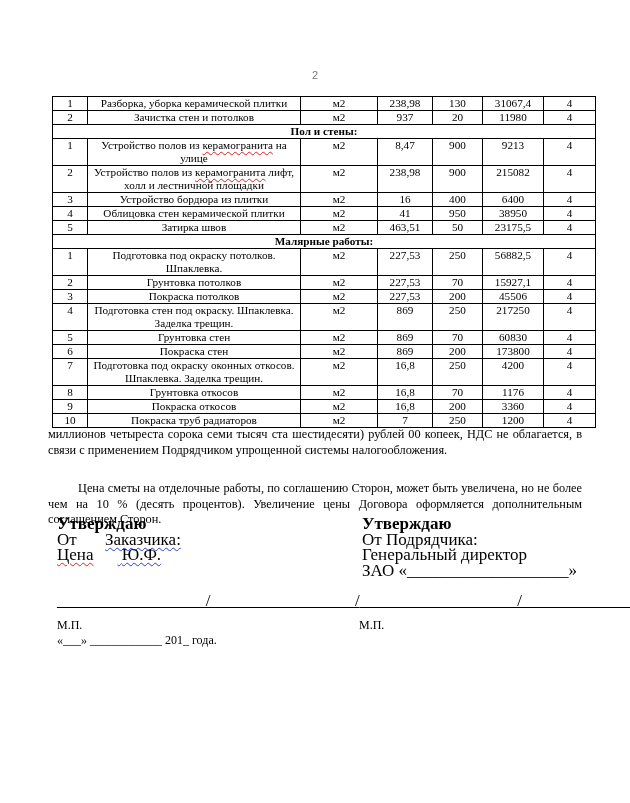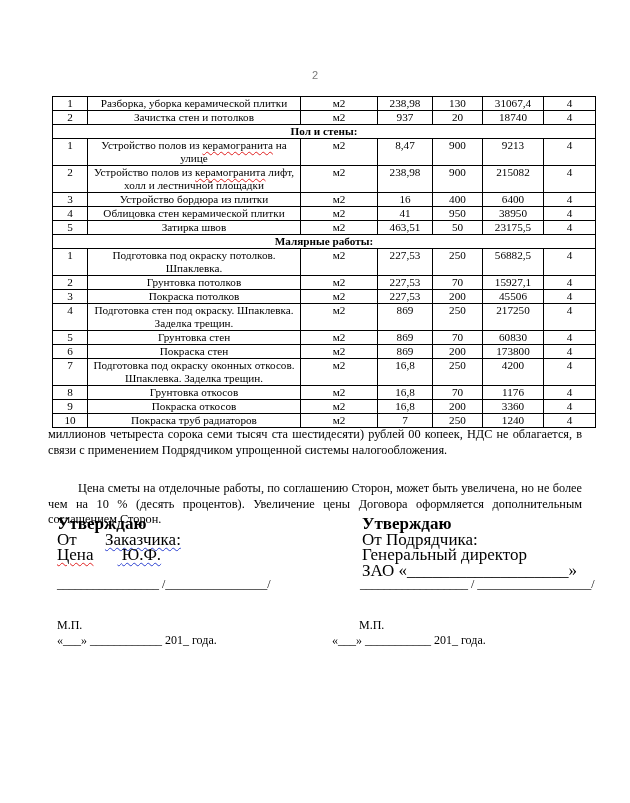--- a/index.html
+++ b/index.html
@@ -23,21 +23,21 @@
     tr.section td { height: 13px; font-weight: bold; }
     .wavy-red { text-decoration: underline wavy #e02020; text-underline-offset: 2px; text-decoration-thickness: 1px; }
     .wavy-blue { text-decoration: underline wavy #2a3fd0; text-underline-offset: 2px; text-decoration-thickness: 1px; margin-left: 24px; }
     .text-block { position: absolute; left: 48px; width: 534px; font-size: 12.3px; line-height: 15.5px; text-align: justify; }
     .p1 { top: 427px; }
     .p2 { top: 458px; text-indent: 30px; margin-top: 23px; }
     .sig { position: absolute; font-size: 17px; line-height: 15.5px; }
     .sig-left { left: 57px; top: 516px; }
     .sig-right { left: 362px; top: 516px; }
     .bold { font-weight: bold; }
-    .lines { position: absolute; font-size: 12px; top: 577px; white-space: pre; }
+    .lines { position: absolute; font-size: 17px; top: 591px; white-space: pre; text-decoration: underline; }
     .lines-left { left: 57px; }
     .lines-right { left: 360px; text-align: center; }
     .mp { position: absolute; font-size: 12px; line-height: 15px; }
     .mp-left { left: 57px; top: 618px; }
     .mp-right { left: 332px; top: 618px; }
     .mp .mp-label { padding-left: 0; }
     .mp-right .mp-label { padding-left: 27px; }
   </style>
 </head>
 <body>
@@ -63,21 +63,21 @@
         <td>130</td>
         <td>31067,4</td>
         <td>4</td>
       </tr>
       <tr class="r1">
         <td>2</td>
         <td>Зачистка стен и потолков</td>
         <td>м2</td>
         <td>937</td>
         <td>20</td>
-        <td>18740</td>
+        <td>11980</td>
         <td>4</td>
       </tr>
       <tr class="section">
         <td colspan="7">Пол и стены:</td>
       </tr>
       <tr class="r2">
         <td>1</td>
         <td>Устройство полов из <span class="wavy-red">керамогранита</span> на улице</td>
         <td>м2</td>
         <td>8,47</td>
@@ -204,21 +204,21 @@
         <td>200</td>
         <td>3360</td>
         <td>4</td>
       </tr>
       <tr class="r1">
         <td>10</td>
         <td>Покраска труб радиаторов</td>
         <td>м2</td>
         <td>7</td>
         <td>250</td>
-        <td>1240</td>
+        <td>1200</td>
         <td>4</td>
       </tr>
     </tbody>
 </table>
 
 <div class="text-block p1">миллионов четыреста сорока семи тысяч ста шестидесяти) рублей 00 копеек, НДС не облагается, в связи с применением Подрядчиком упрощенной системы налогообложения.</div>
 <div class="text-block p2">Цена сметы на отделочные работы, по соглашению Сторон, может быть увеличена, но не более чем на 10 % (десять процентов). Увеличение цены Договора оформляется дополнительным соглашением Сторон.</div>
 
 <div class="sig sig-left">
   <div class="bold">Утверждаю</div>
@@ -235,14 +235,13 @@
 
 <div class="lines lines-left">_________________ /_________________/</div>
 <div class="lines lines-right">__________________ / ___________________/</div>
 
 <div class="mp mp-left">
   <div class="mp-label">М.П.</div>
   <div>«___» ____________ 201_ года.</div>
 </div>
 <div class="mp mp-right">
   <div class="mp-label">М.П.</div>
-  <div>«___» ___________ 201_ года.</div>
 </div>
 
 </body></html>

